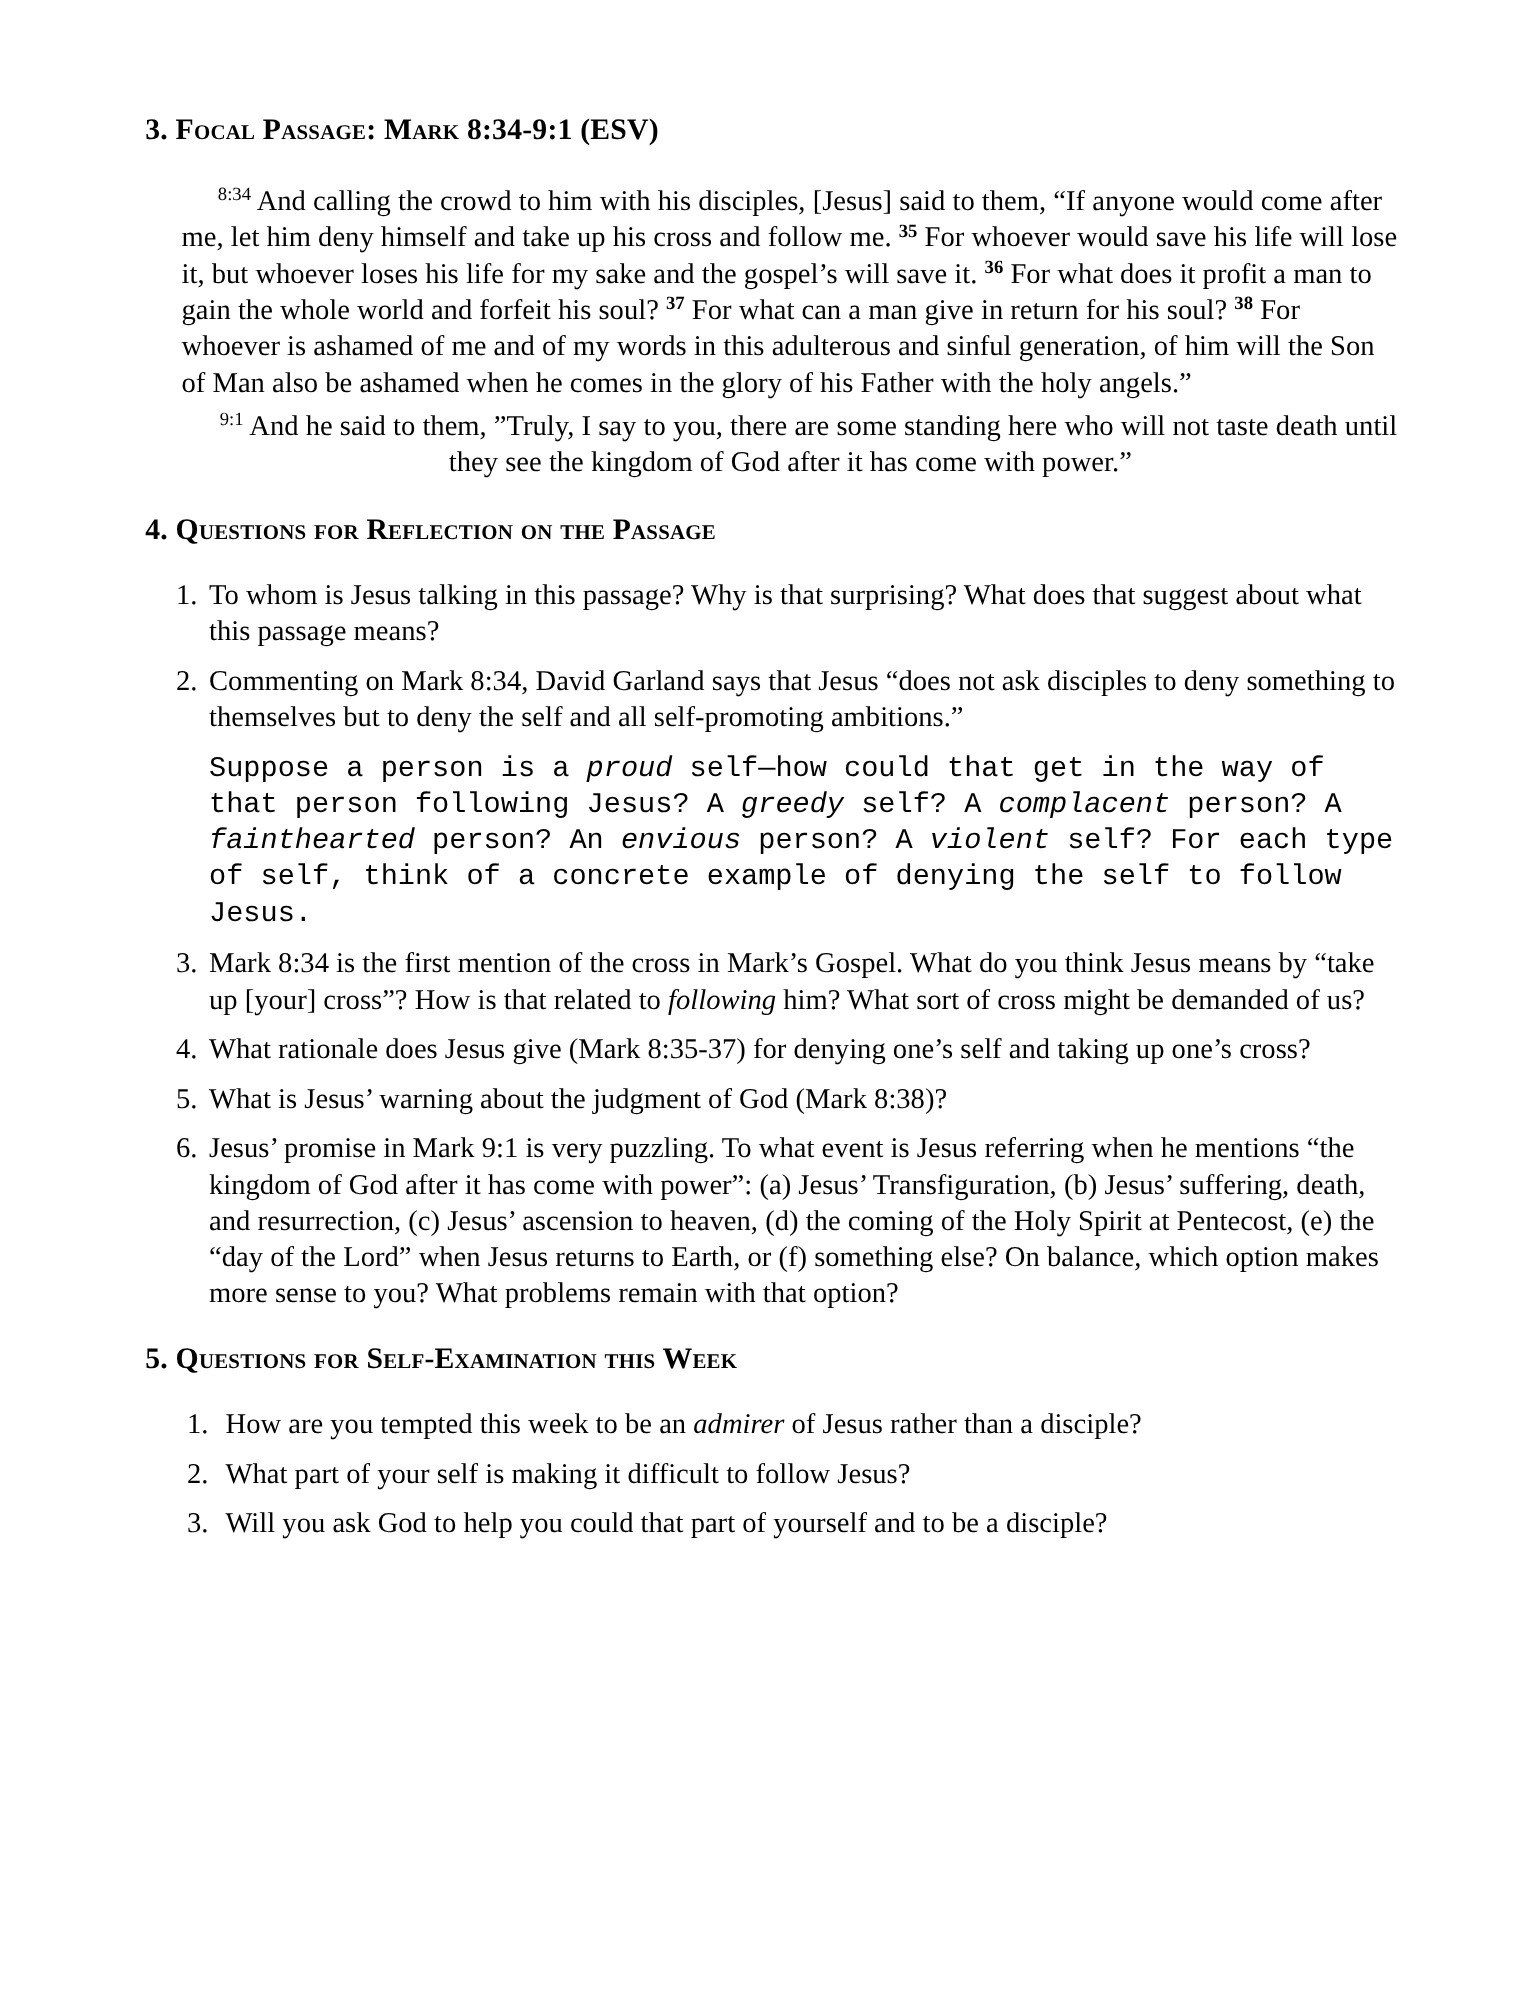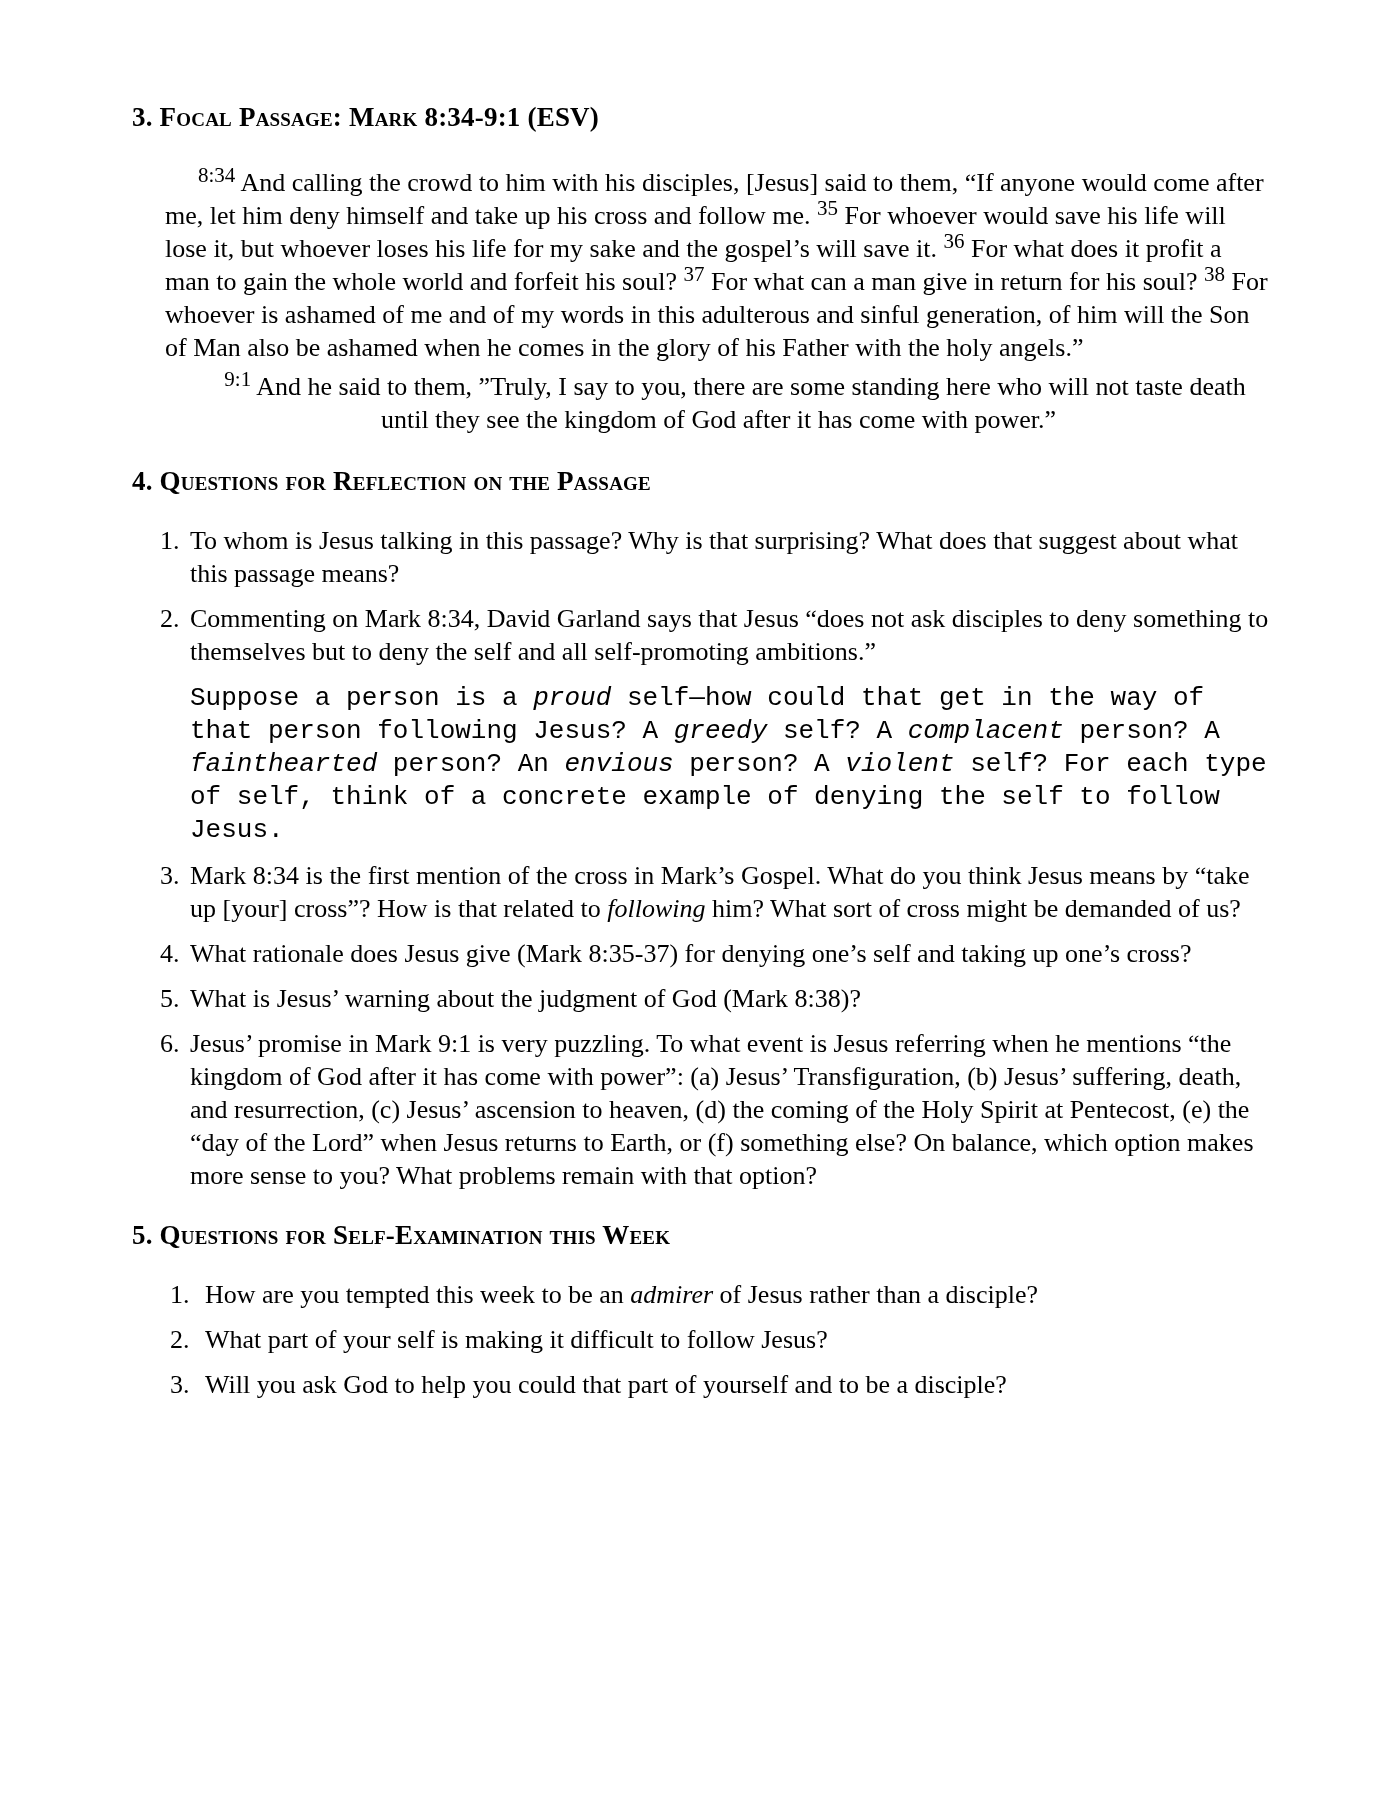--- a/index.html
+++ b/index.html
@@ -59,27 +59,27 @@
   }
   .q-list.q-list-5 .q-num {
     flex-basis: 35px;
     width: 35px;
   }
   .q-body { flex: 1; }
   .q-para { margin: 0; }
   .q-para + .q-para { margin-top: 14px; font-family: Liberation Mono, monospace; }
   
   .r-sup, .r-supb {
-    font-size: 21px;
+    font-size: 17px;
     line-height: 0;
     vertical-align: baseline;
     position: relative;
     top: -9px;
   }
-  .r-supb { font-weight: normal; }
+  .r-supb { font-weight: bold; }
   .r-i { font-style: italic; }
   
   .doc-section + .doc-section { margin-top: 26px; }
 </style>
 </head>
 <body>
 
 <div class="page">
 
   <section class="doc-section">

